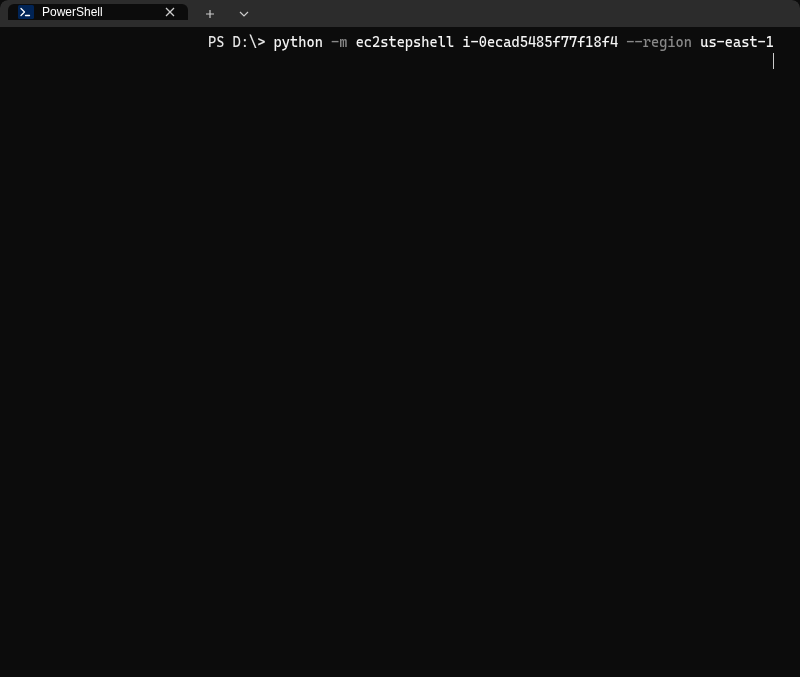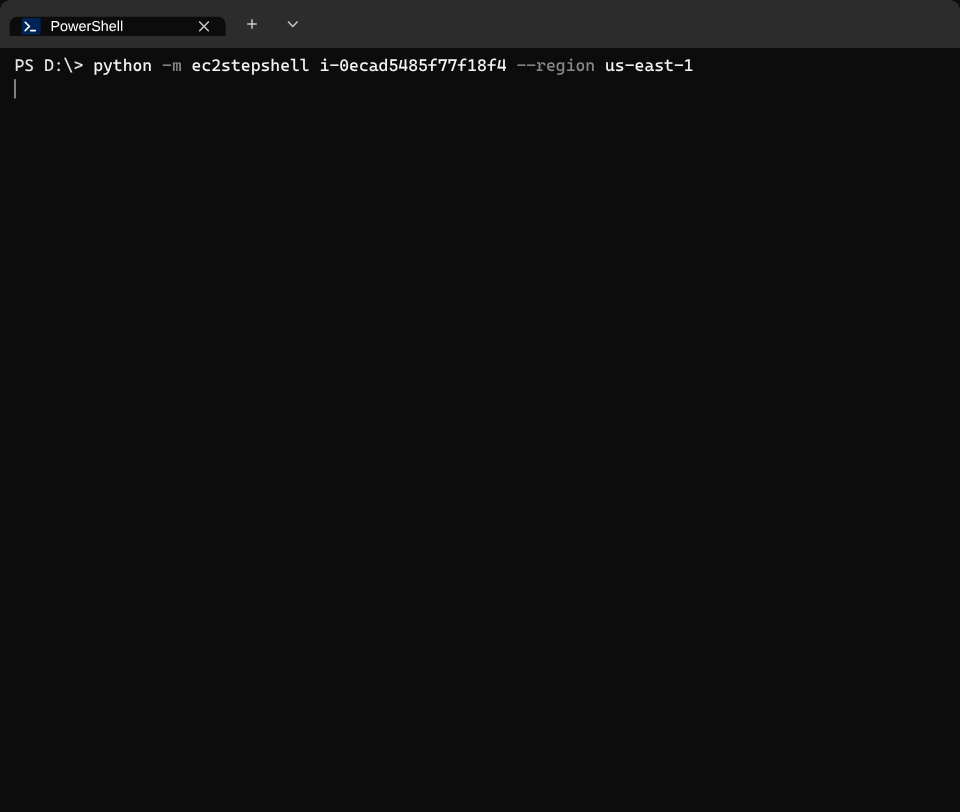--- a/index.html
+++ b/index.html
@@ -9,24 +9,24 @@
     }
     body {
       width: 800px;
       height: 677px;
       background: #0c0c0c;
       font-family: 'Cascadia Mono', 'Consolas', monospace;
       overflow: hidden;
       border-radius: 8px;
     }
     .titlebar {
-      height: 40px;
+      height: 27px;
       background: #2c2c2c;
       display: flex;
-      align-items: center;
+      align-items: flex-start;
       border-top-left-radius: 8px;
       border-top-right-radius: 8px;
     }
     .tab {
       display: flex;
       align-items: center;
       background: #0c0c0c;
       padding: 0 10px;
       min-width: 180px;
       border-top-left-radius: 6px;
@@ -78,24 +78,25 @@
       align-items: center;
       justify-content: center;
       cursor: pointer;
       color: #cccccc;
     }
     .titlebar-btn svg {
       width: 10px;
       height: 10px;
     }
     .terminal {
-      padding: 6px 12px;
+      padding: 6px 26px;
       font-size: 14px;
       line-height: 1.35;
       color: #cccccc;
+      text-align: right;
     }
     .line {
       white-space: pre;
       font-family: 'Cascadia Mono', 'Consolas', monospace;
     }
     .prompt {
       color: #e6e6e6;
     }
     .cmd-white {
       color: #f5f5f5;

